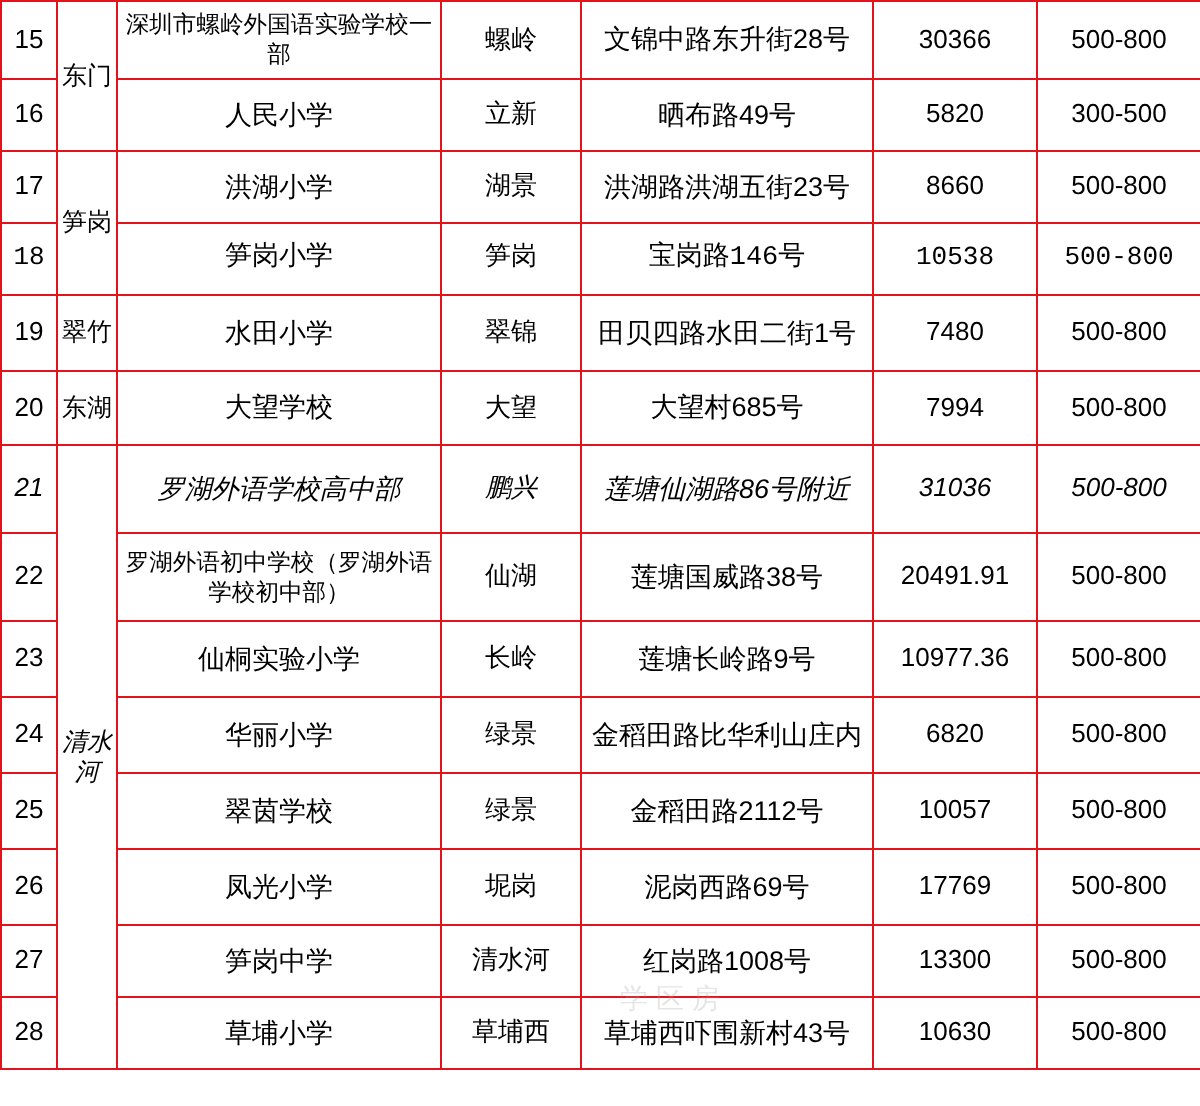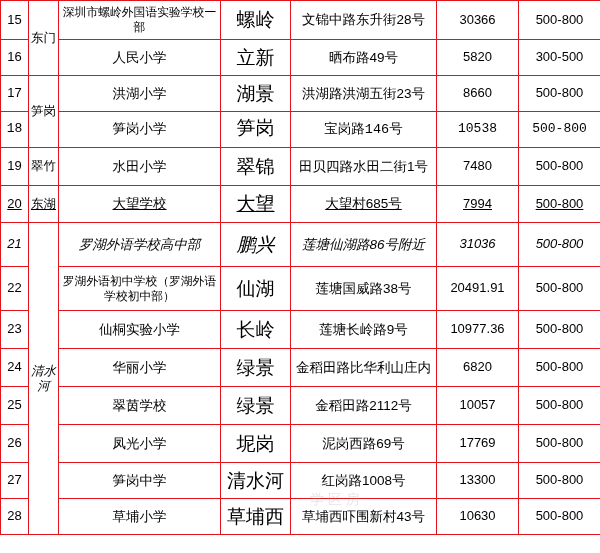--- a/index.html
+++ b/index.html
@@ -40,21 +40,21 @@
   col.c-area  { width: 30px; }
   col.c-school{ width: 162px; }
   col.c-zone  { width: 70px; }
   col.c-addr  { width: 146px; }
   col.c-num   { width: 82px; }
   col.c-range { width: 82px; }
 
   td.no    { font-size: 13px; }
   td.area  { font-size: 12.5px; }
   td.school{ font-size: 13.5px; }
-  td.zone  { font-size: 19px; }
+  td.zone  { font-size: 13px; }
   td.addr  { font-size: 13.5px; }
   td.num   { font-size: 13px; }
   td.range { font-size: 13px; }
   td.school.twoline { white-space: normal; font-size: 11.8px; line-height: 1.25; }
   td.area.vert { white-space: normal; line-height: 1.15; }
 
   .watermark {
     position: absolute;
     right: 4px;
     bottom: 2px;
@@ -125,21 +125,21 @@
         </tr>
         <tr style="height: 38px;">
           <td class="no">19</td>
           <td class="area">翠竹</td>
           <td class="school">水田小学</td>
           <td class="zone">翠锦</td>
           <td class="addr">田贝四路水田二街1号</td>
           <td class="num">7480</td>
           <td class="range">500-800</td>
         </tr>
-        <tr style="height: 37px; text-decoration: underline;">
+        <tr style="height: 37px;">
           <td class="no">20</td>
           <td class="area">东湖</td>
           <td class="school">大望学校</td>
           <td class="zone">大望</td>
           <td class="addr">大望村685号</td>
           <td class="num">7994</td>
           <td class="range">500-800</td>
         </tr>
         <tr style="height: 44px; font-style: italic;">
           <td class="no">21</td>

